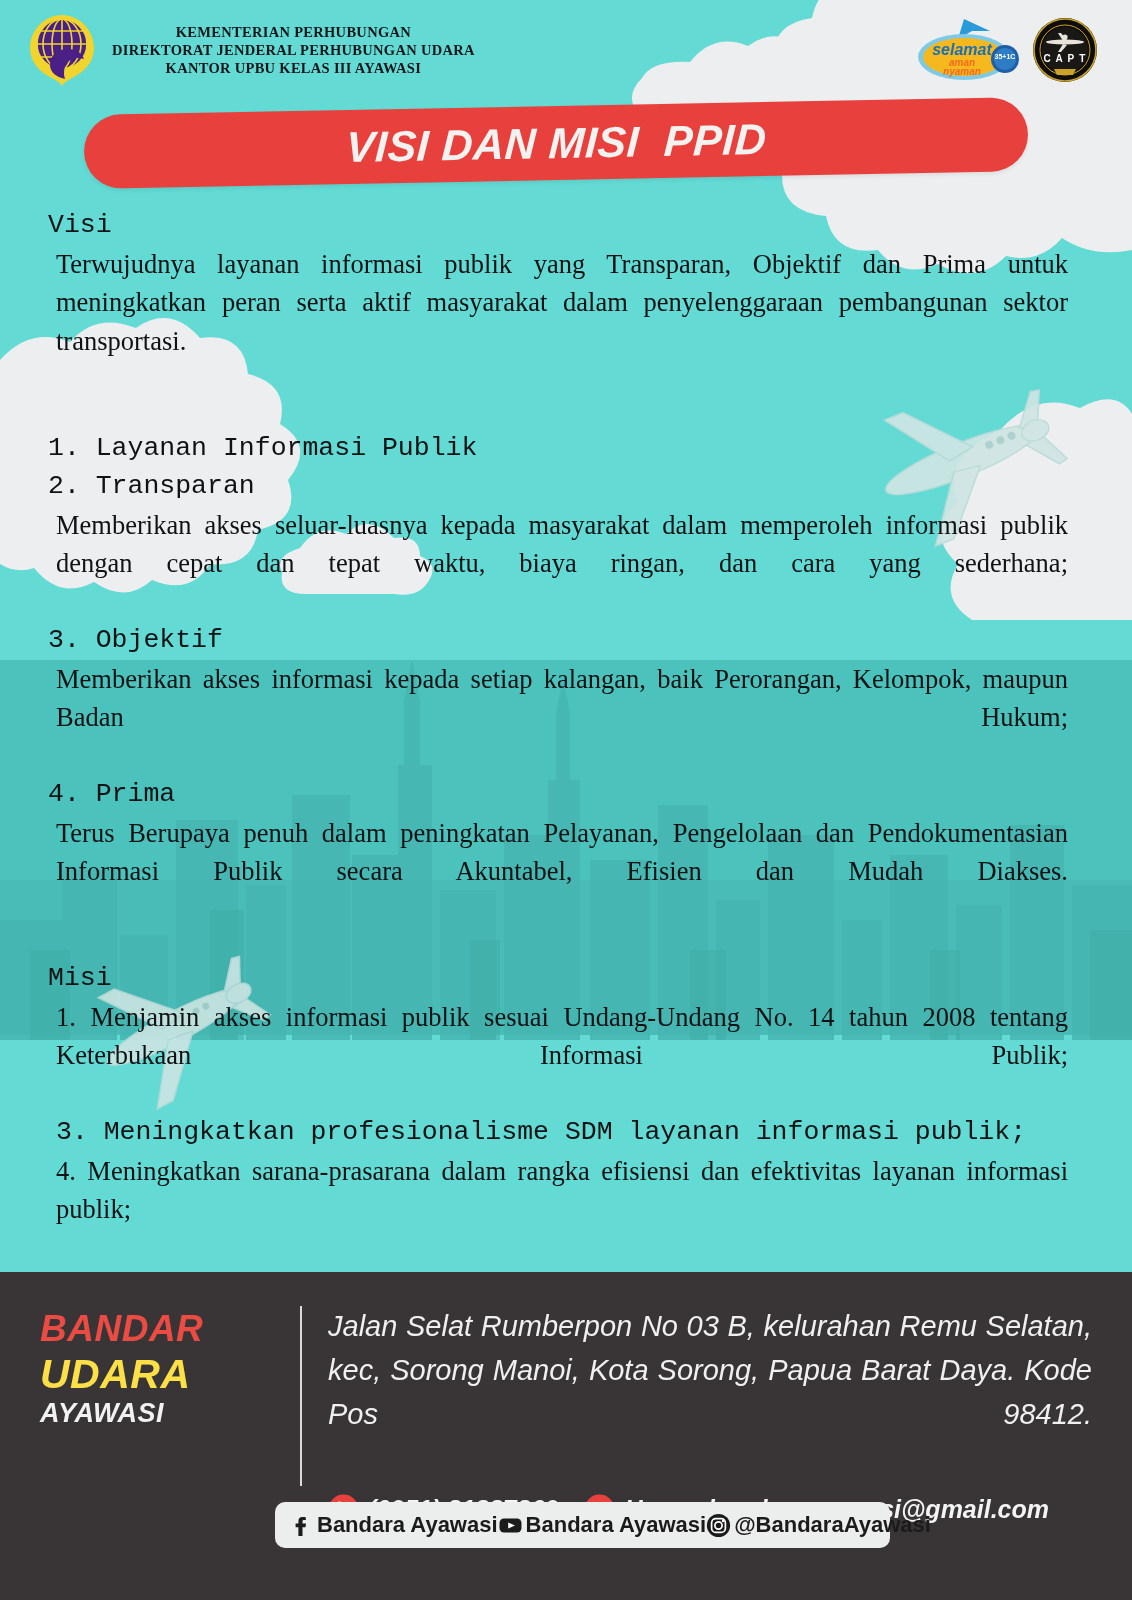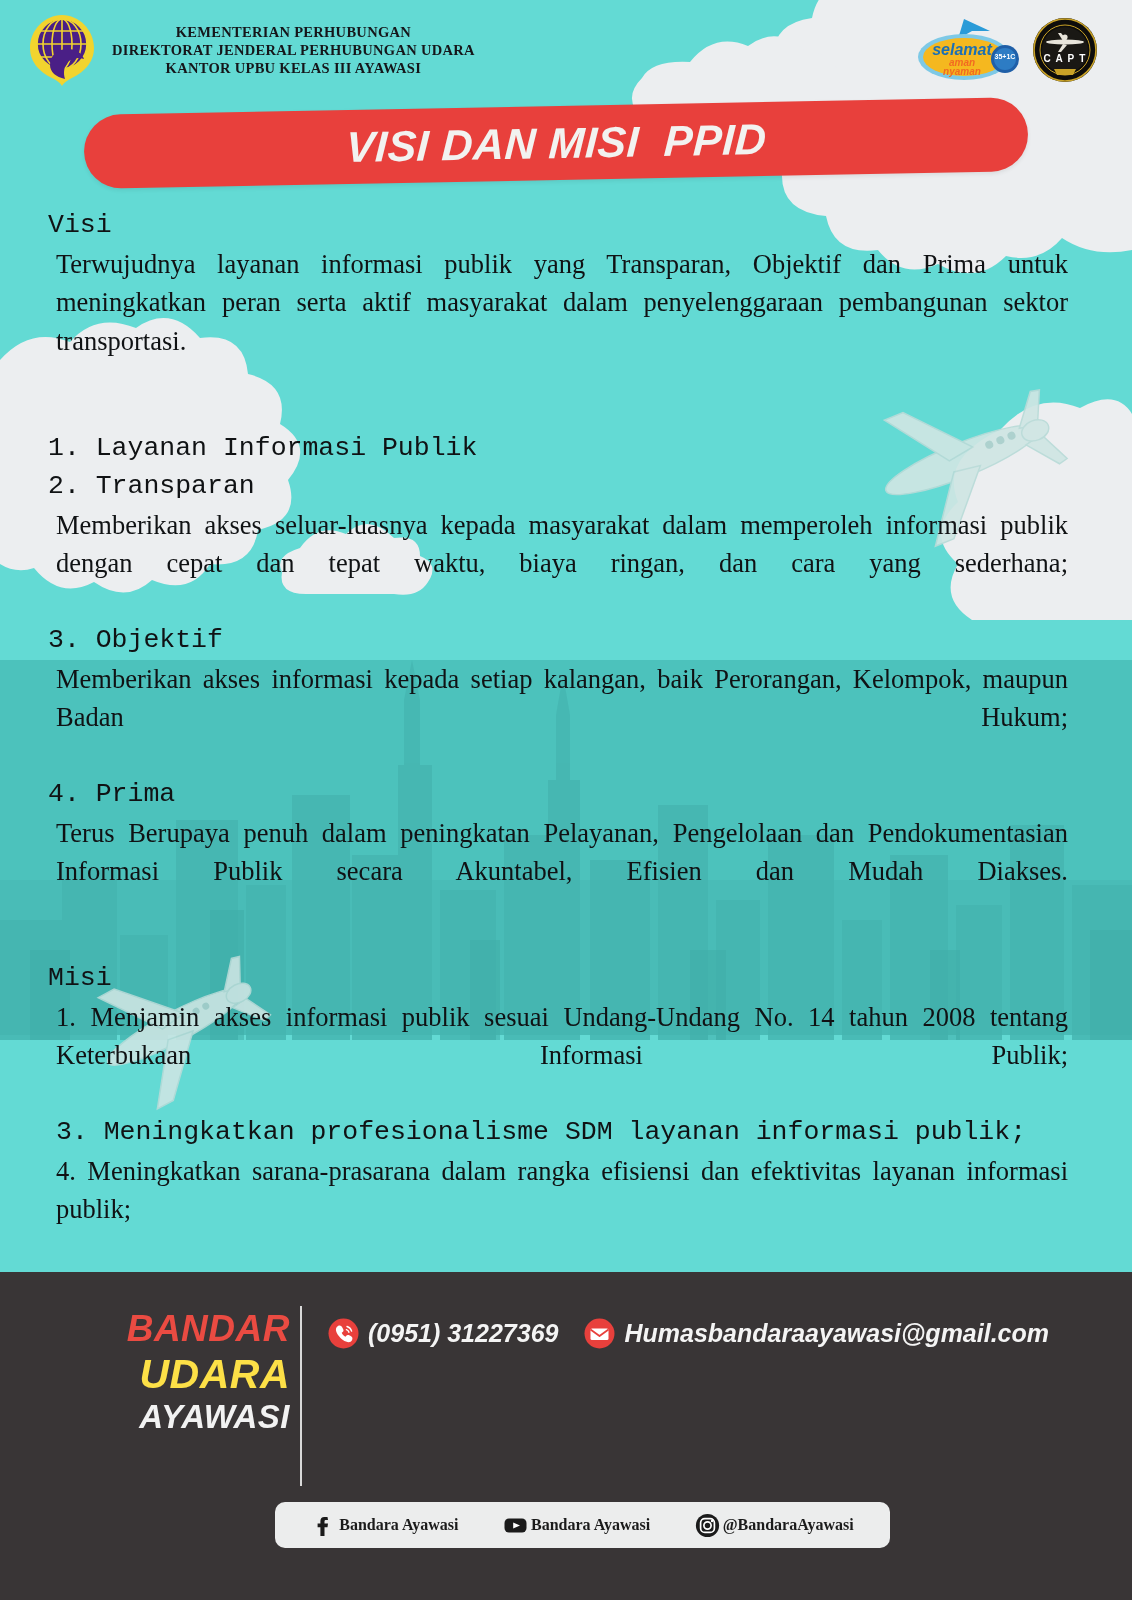--- a/index.html
+++ b/index.html
@@ -84,25 +84,25 @@
   
   .footer {
     position: absolute; left: 0; bottom: 0; width: 1132px; height: 328px;
     background: #393536;
   }
   .footer-inner { display: flex; padding: 28px 40px 0 40px; }
   .brand {
     width: 250px; flex: 0 0 auto;
     font-family: "Liberation Sans", sans-serif;
     font-weight: bold; font-style: italic;
-    text-align: right; padding-top: 8px;
+    text-align: left; padding-top: 8px;
   }
   .brand .b1 { color: #ea4b42; font-size: 37px; letter-spacing: .5px; line-height: 1.16; }
   .brand .b2 { color: #fde047; font-size: 41px; letter-spacing: .5px; line-height: 1.16; }
-  .brand .b3 { color: #f2f2f2; font-size: 33px; letter-spacing: .5px; line-height: 1.16; }
+  .brand .b3 { color: #f2f2f2; font-size: 27px; letter-spacing: .5px; line-height: 1.16; }
   .vrule { width: 2px; background: #d9d9d9; margin: 6px 26px 8px 10px; height: 180px; flex: 0 0 auto; }
   .contact { flex: 1 1 auto; padding-top: 4px; }
   .address {
     font-family: "Liberation Sans", sans-serif;
     font-style: italic; color: #f0f0f0;
     font-size: 29px; line-height: 44px;
     text-align: justify; text-justify: inter-word;
   }
   .address::after { content: ""; display: inline-block; width: 100%; }
   .contact-row { display: flex; align-items: center; margin-top: 14px; }
@@ -116,22 +116,22 @@
 
   .social-bar {
     position: absolute; left: 275px; bottom: 52px; width: 615px; height: 46px;
     background: #eceded; border-radius: 10px;
     display: flex; align-items: center; justify-content: space-around;
     padding: 0 14px;
   }
   .social-item { display: flex; align-items: center; }
   .social-item .si { width: 25px; height: 25px; flex: 0 0 auto; }
   .social-item .sl {
-    font-family: Liberation Serif, serif;
-    font-weight: bold; font-size: 16px; color: #1b1b1b;
+    font-family: Liberation Sans, sans-serif;
+    font-weight: bold; font-size: 22px; color: #1b1b1b;
     margin-left: 3px; white-space: nowrap;
   }
 </style>
 </head>
 <body>
 
 <div class="bg-root">
   <div class="sky"></div>
   <div class="band-skyline"></div>
   <div class="band-skyline2"></div>
@@ -304,20 +304,21 @@
 
     <div class="brand">
       <div class="b1">BANDAR</div>
       <div class="b2">UDARA</div>
       <div class="b3">AYAWASI</div>
     </div>
 
     <div class="vrule"></div>
 
     <div class="contact">
+      <div class="address">Jalan Selat Rumberpon No 03 B, kelurahan Remu Selatan, kec, Sorong Manoi, Kota Sorong, Papua Barat Daya. Kode  Pos 98412.</div>
 
       <div class="contact-row">
         <svg class="ci" viewBox="0 0 31 31">
           <circle cx="15.5" cy="15.5" r="15" fill="#e8403c"></circle>
           <path d="M10,8 c2,-1 3.5,0 4.3,1.6 l1,2 c.5,1 .2,1.8 -.6,2.4 l-1,.8 c.6,1.8 2,3.2 3.8,3.9 l.8,-1 c.6,-.8 1.4,-1 2.4,-.6 l2,1 C24.2,18.8 25,20.3 24,22.3 c-1,2 -3.4,2.4 -6,1.3 C14,22 10,18 8.4,14 C7.3,11.4 8,9 10,8 Z" fill="#ffffff"></path>
           <path d="M19,8.5 a7,7 0 0 1 4.6,4.6" fill="none" stroke="#ffffff" stroke-width="1.4" stroke-linecap="round"></path>
           <path d="M18.4,11.6 a4,4 0 0 1 2.6,2.6" fill="none" stroke="#ffffff" stroke-width="1.4" stroke-linecap="round"></path>
         </svg>
         <span class="txt">(0951) 31227369</span>
 

